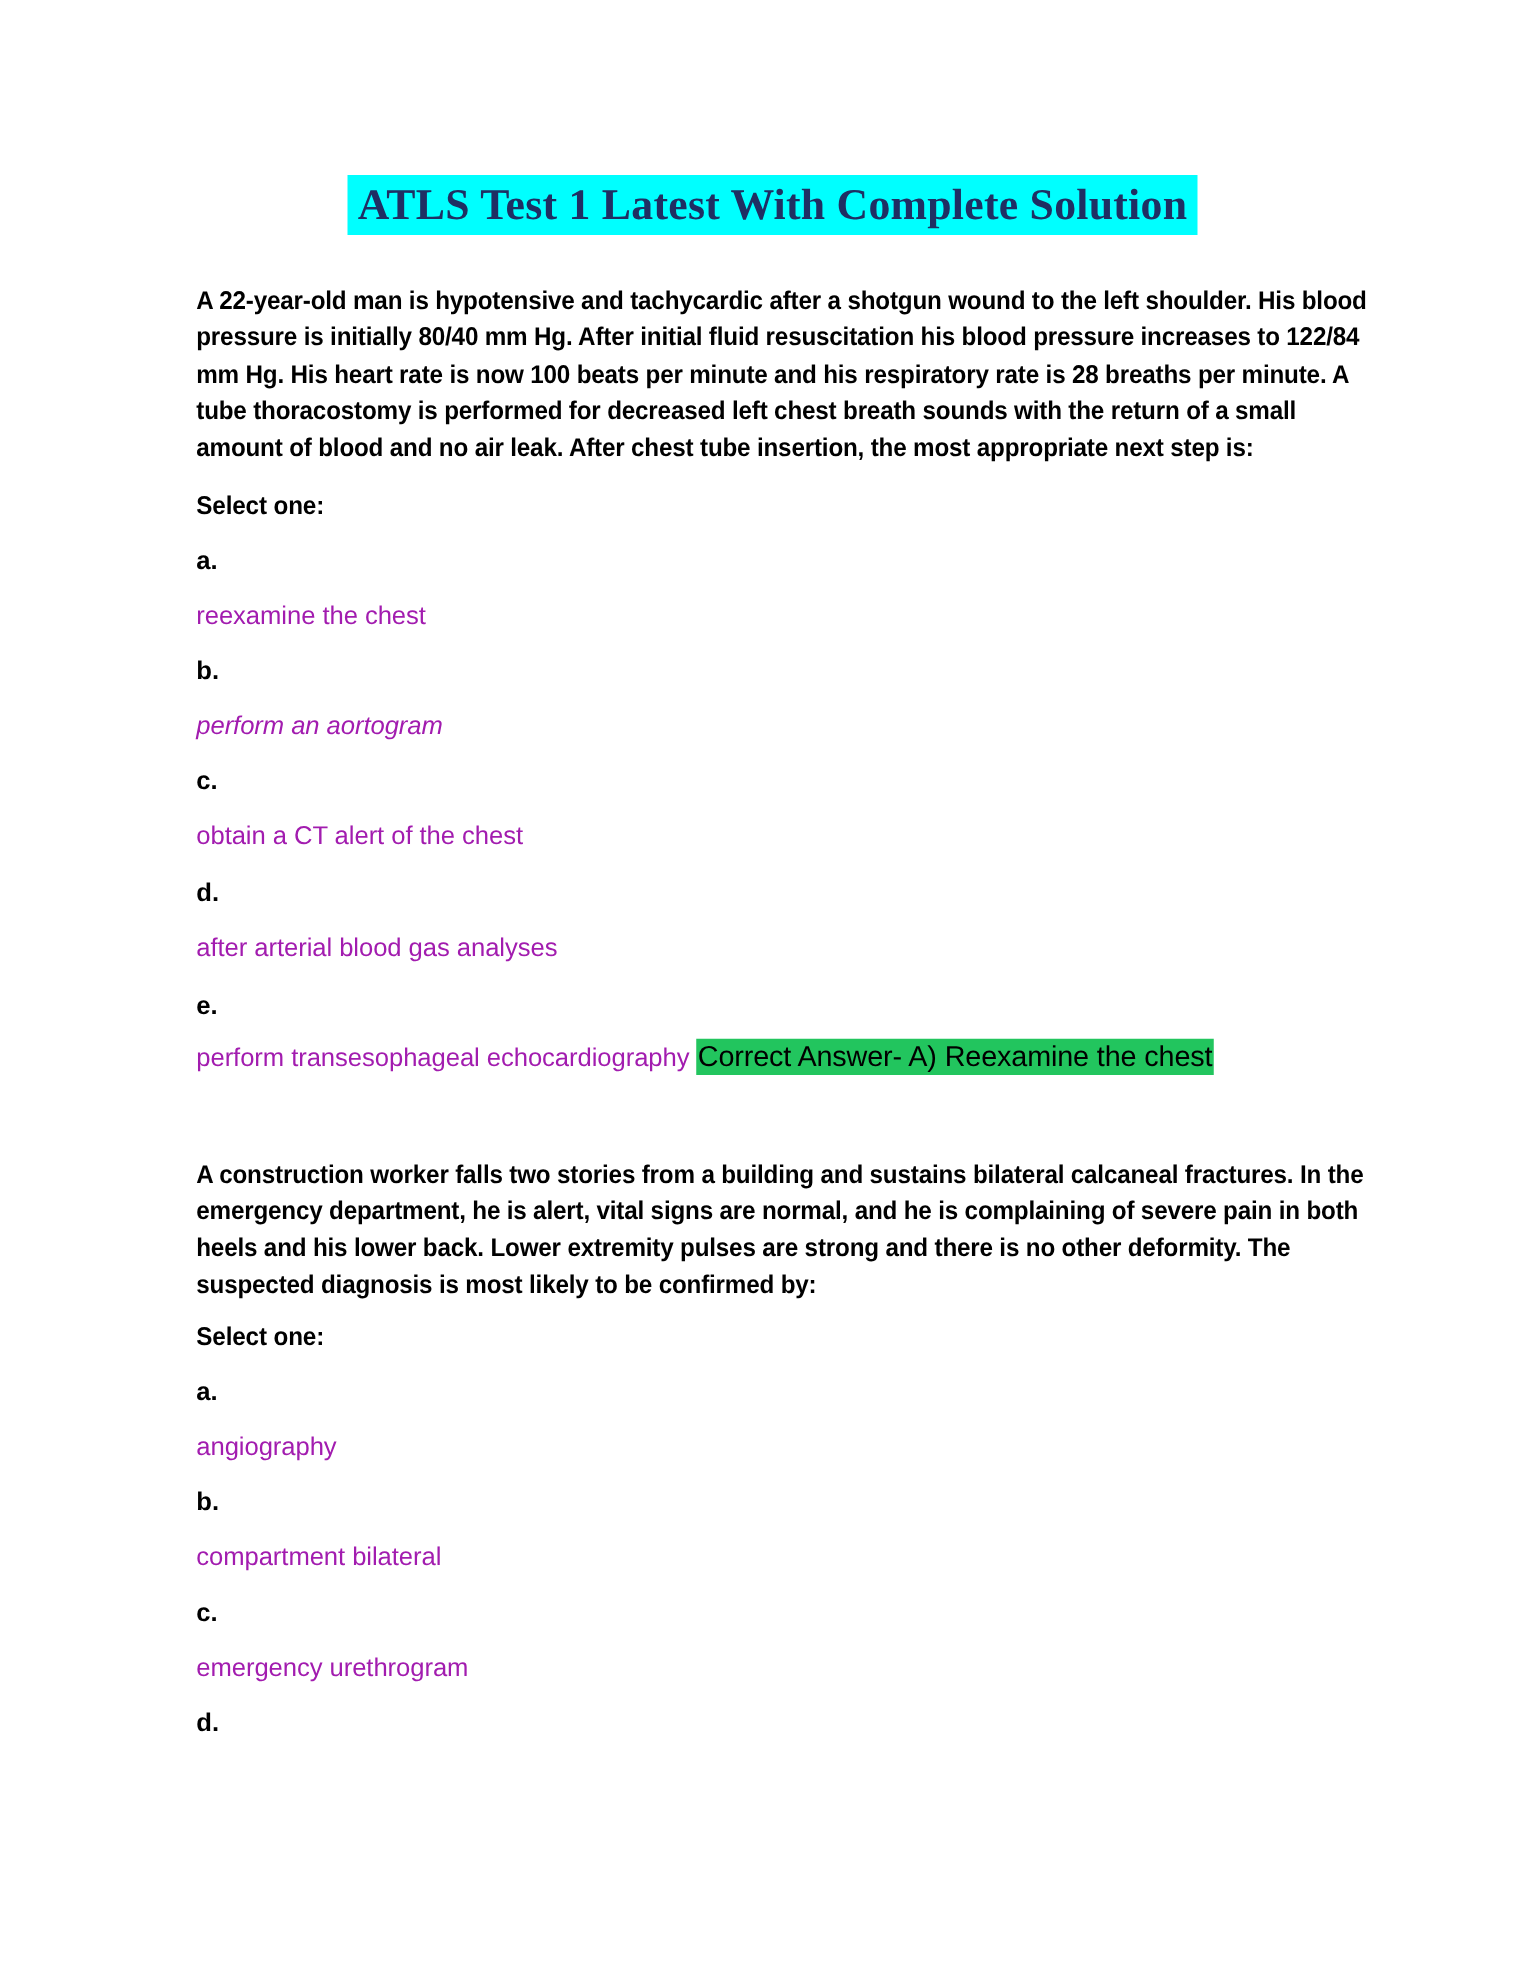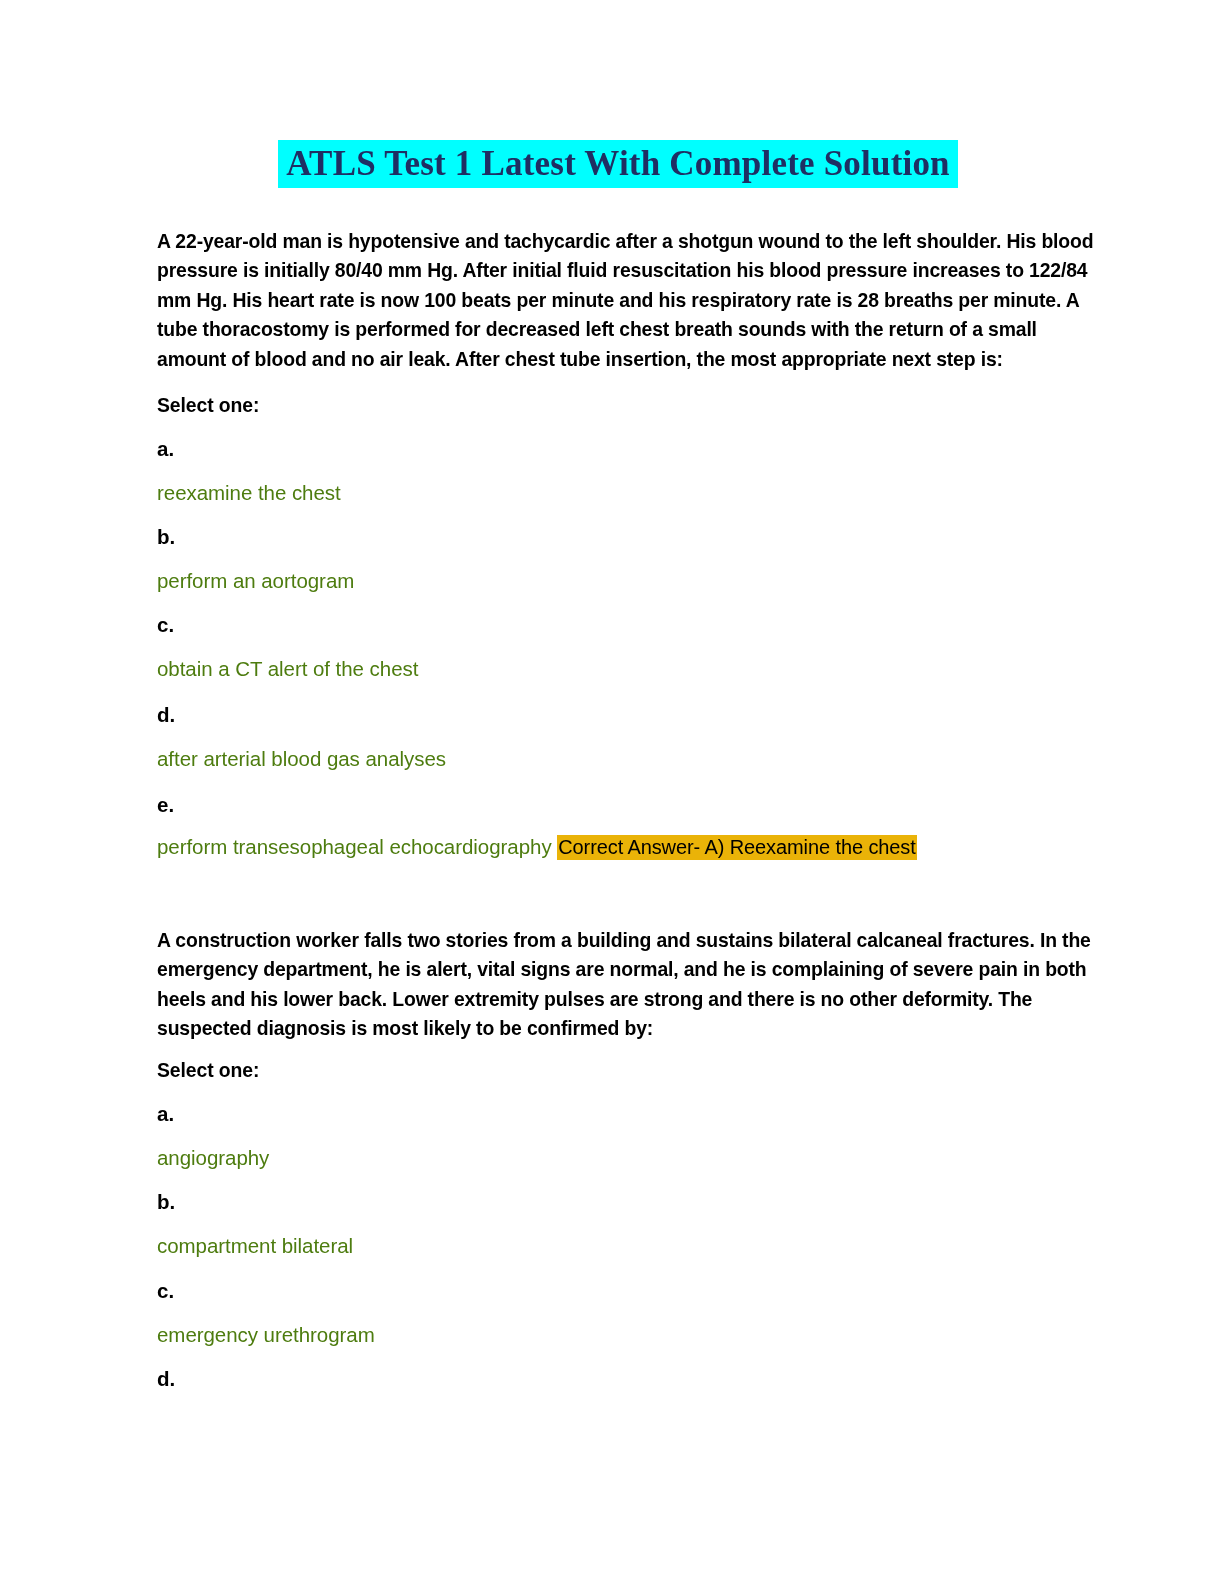--- a/index.html
+++ b/index.html
@@ -95,33 +95,33 @@
     color: #000000;
     transform: scaleX(0.945);
     transform-origin: left top;
   }
 
   .opt-text {
     font-family: "Liberation Sans Narrow", "Liberation Sans", sans-serif;
     font-weight: 400;
     font-size: 20.5px;
     line-height: 29px;
-    color: #4d7c0f;
+    color: #a21caf;
     transform: scaleX(0.945);
     transform-origin: left top;
     white-space: nowrap;
     letter-spacing: -0.05px;
   }
 
   .answer-hl {
-    background: #eab308;
+    background: #22c55e;
     color: #000000;
     font-family: "Liberation Sans", sans-serif;
     font-weight: 400;
-    font-size: 20px;
+    font-size: 23px;
     letter-spacing: -0.1px;
     padding: 1px 1px 2px 1px;
     display: inline;
     transform: none;
   }
 
   .opt-row {
     position: absolute;
     left: 0;
     white-space: nowrap;
@@ -154,21 +154,21 @@
     <div class="opt-row" style="top:434px;">
       <span class="opt-letter">a.</span>
     </div>
     <div class="opt-row" style="top:478px;">
       <span class="opt-text">reexamine the chest</span>
     </div>
 
     <div class="opt-row" style="top:522px;">
       <span class="opt-letter">b.</span>
     </div>
-    <div class="opt-row" style="top:566px;">
+    <div class="opt-row" style="top:566px;font-style:italic;">
       <span class="opt-text">perform an aortogram</span>
     </div>
 
     <div class="opt-row" style="top:610px;">
       <span class="opt-letter">c.</span>
     </div>
     <div class="opt-row" style="top:654px;">
       <span class="opt-text">obtain a CT alert of the chest</span>
     </div>
 

